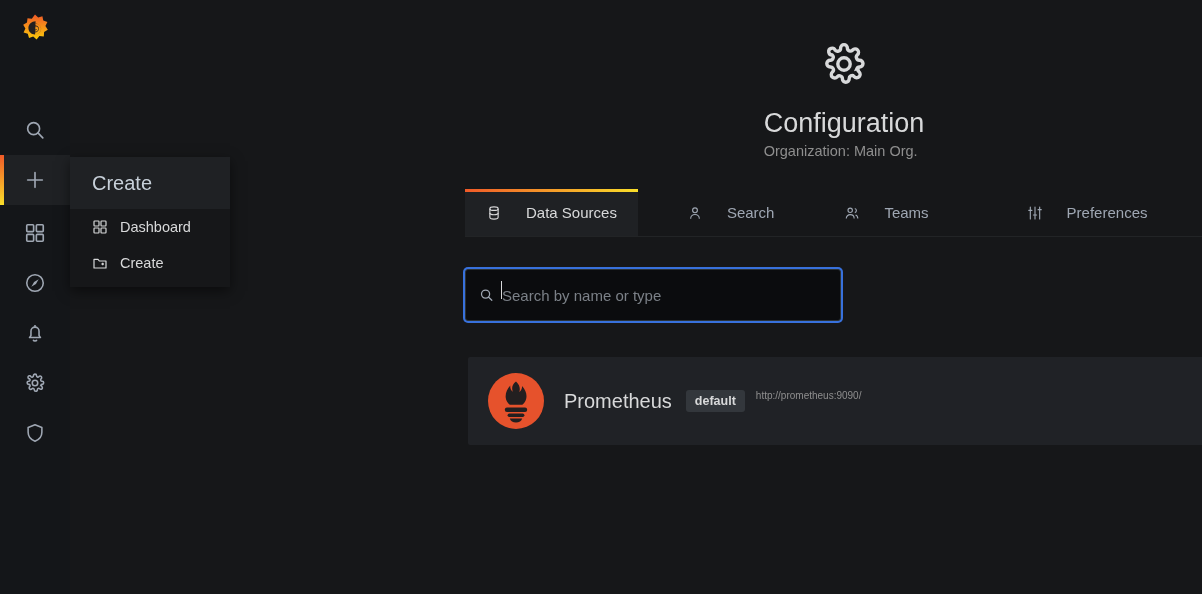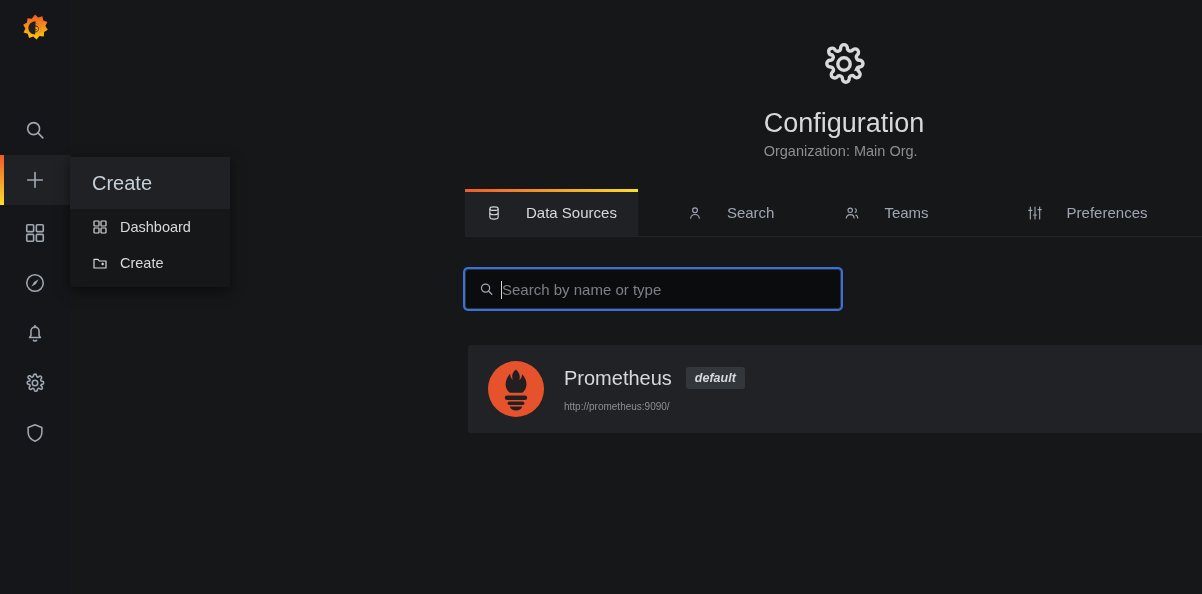--- a/index.html
+++ b/index.html
@@ -98,21 +98,21 @@
   .tab.active { background: #1f2124; color: #d8d9da; }
   .tab.active::before {
     content: ""; position: absolute; left: 0; right: 0; top: 0; height: 3px;
     background: linear-gradient(to right, #f05a28, #fade2a);
   }
   .tab-sep { width: 28px; }
 
   
   .search-wrap { margin-top: 32px; margin-left: 395px; }
   .search-box {
-    position: relative; width: 376px; height: 40px;
+    position: relative; width: 376px; height: 52px;
     background: #0b0c0e; border: 1px solid #2c3235; border-radius: 3px;
     display: flex; align-items: center;
     box-shadow: 0 0 0 2px #3871dc;
   }
   .search-icon {
     position: absolute; left: 13px; top: 50%; transform: translateY(-50%);
     color: #9fa7b3; display: flex;
   }
   .search-icon svg { width: 15px; height: 15px; display: block; }
   .search-input {
@@ -131,27 +131,27 @@
   .ds-list { margin-top: 36px; margin-left: 398px; }
   .ds-card {
     display: flex; align-items: center; gap: 20px;
     background: #202226;
     height: 88px; width: 804px;
     padding-left: 20px;
     border-radius: 2px;
   }
   .ds-logo { width: 56px; height: 56px; flex: 0 0 56px; }
   .ds-logo svg { width: 56px; height: 56px; display: block; }
-  .ds-text { display: flex; flex-direction: column; gap: 11px; }
+  .ds-text { display: flex; flex-direction: row; gap: 11px; }
   .ds-title-row { display: flex; align-items: center; gap: 14px; }
   .ds-name { font-size: 20px; color: #d8d9da; }
   .ds-badge {
     background: #33373c; color: #d8d9da;
     font-size: 12.5px; font-weight: bold;
-    padding: 4px 9px; border-radius: 3px; font-style: italic;
+    padding: 4px 9px; border-radius: 3px;
   }
   .ds-url { font-size: 10px; color: #8e8e8e; }
 </style>
 </head>
 <body>
 
 <div class="app">
 
   <div class="sidebar">
     <div class="brand">

